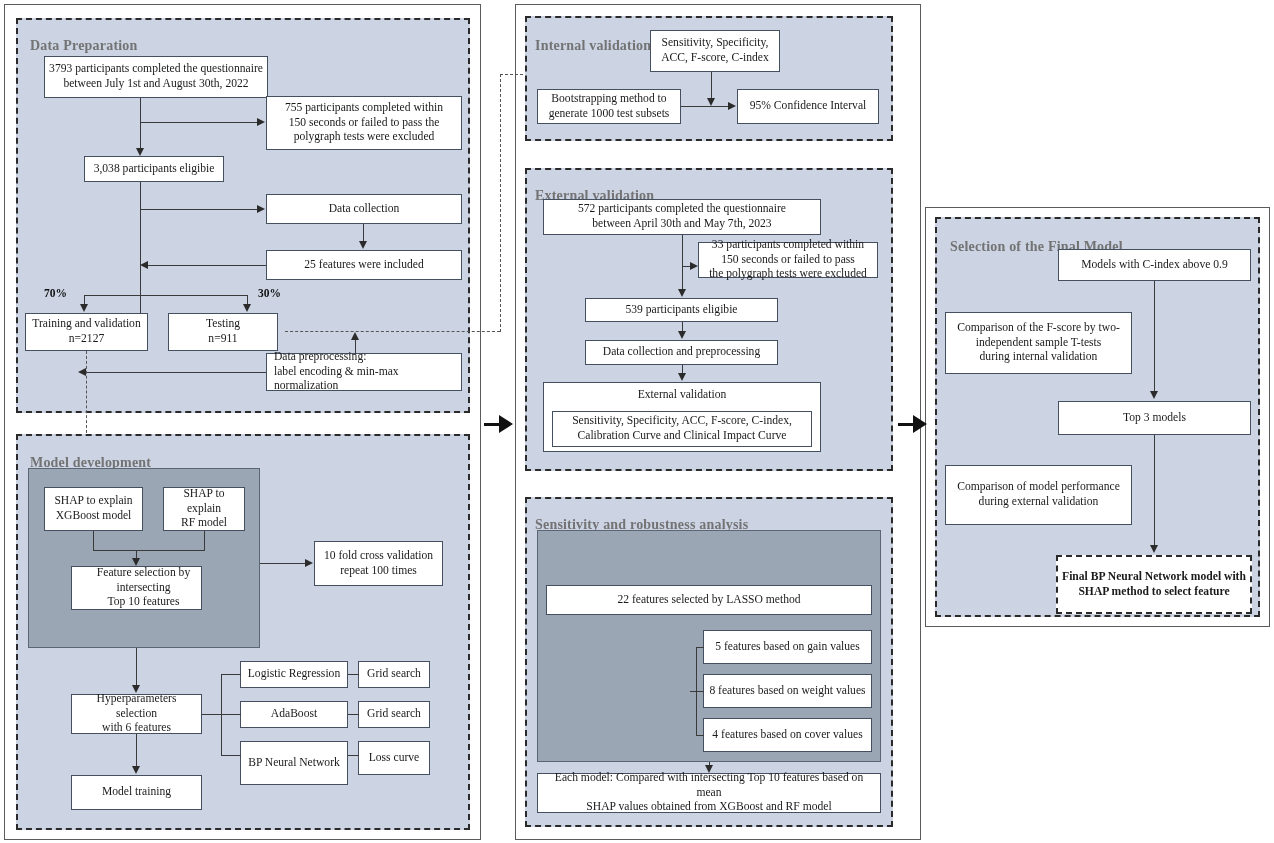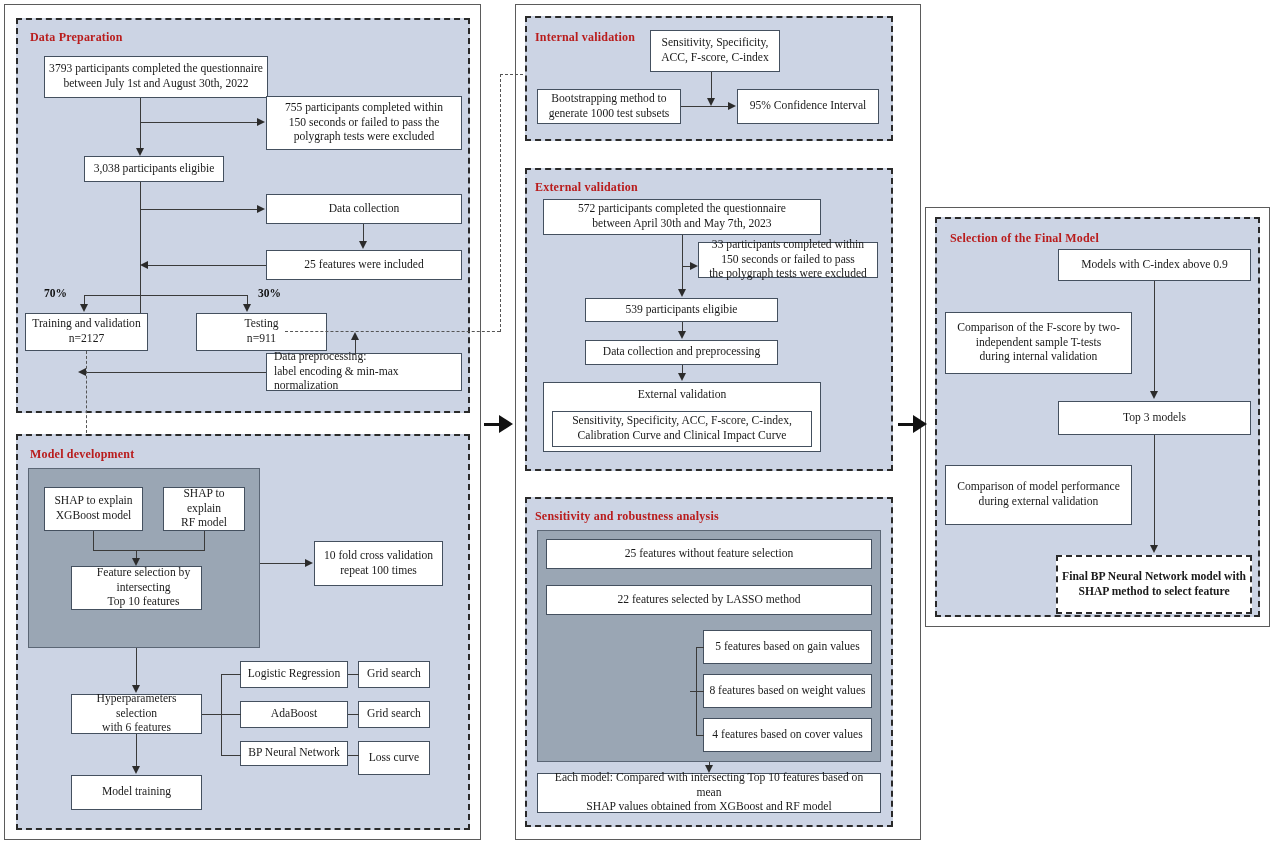--- a/index.html
+++ b/index.html
@@ -4,21 +4,21 @@
 <style>
   html,body{margin:0;padding:0;background:#ffffff;}
   body{font-family:"Liberation Serif", serif;}
   #canvas{position:relative;width:1274px;height:843px;background:#ffffff;overflow:hidden;}
 
   
   .frame{position:absolute;border:1.5px solid #5b5b5b;background:#ffffff;box-sizing:border-box;}
 
   
   .panel{position:absolute;background:#ccd4e4;border:2px dashed #2a2a2a;box-sizing:border-box;}
-  .panel-title{position:absolute;font-weight:bold;font-size:12px;color:#b91c1c;letter-spacing:.2px;white-space:nowrap;}
+  .panel-title{position:absolute;font-weight:bold;font-size:14px;color:#737373;letter-spacing:.2px;white-space:nowrap;margin-top:8px;}
 
   
   .box{position:absolute;background:#ffffff;border:1.2px solid #44505f;box-sizing:border-box;
        display:flex;align-items:center;justify-content:center;text-align:center;
        font-size:11.6px;color:#1a1a1a;line-height:1.28;padding:2px 4px;}
   .box.bold{font-weight:bold;}
   .box.dashdot{border:2px dashed #2a2a2a;background:#ffffff;}
 
   
   .gray{position:absolute;background:#9aa6b4;border:1.2px solid #5b6675;box-sizing:border-box;}
@@ -73,21 +73,21 @@
 
   <div class="box" style="left:266px;top:250px;width:196px;height:30px;">
       <span style="white-space:pre-line;">25 features were included</span>
     </div>
 
   <div class="box" style="left:25px;top:313px;width:123px;height:38px;">
       <span style="white-space:pre-line;">Training and validation
 n=2127</span>
     </div>
 
-  <div class="box" style="left:168px;top:313px;width:131px;height:38px;margin-left:28px;">
+  <div class="box" style="left:168px;top:313px;width:110px;height:38px;">
       <span style="white-space:pre-line;">Testing
 n=911</span>
     </div>
 
   <div class="box" style="left:266px;top:353px;width:196px;height:38px;text-align:left;justify-content:flex-start;padding-left:7px;">
       <span style="white-space:pre-line;">Data preprocessing:
 label encoding &amp; min-max normalization</span>
     </div>
 
   <div class="ln lnv" style="left:140px;top:98px;height:52px;"></div>
@@ -150,21 +150,21 @@
     </div>
   <div class="box" style="left:358px;top:661px;width:72px;height:27px;">
       <span style="white-space:pre-line;">Grid search</span>
     </div>
   <div class="box" style="left:240px;top:701px;width:108px;height:27px;">
       <span style="white-space:pre-line;">AdaBoost</span>
     </div>
   <div class="box" style="left:358px;top:701px;width:72px;height:27px;">
       <span style="white-space:pre-line;">Grid search</span>
     </div>
-  <div class="box" style="left:240px;top:741px;width:108px;height:25px;">
+  <div class="box" style="left:240px;top:741px;width:108px;height:44px;">
       <span style="white-space:pre-line;">BP Neural Network</span>
     </div>
   <div class="box" style="left:358px;top:741px;width:72px;height:34px;">
       <span style="white-space:pre-line;">Loss curve</span>
     </div>
   <div class="box" style="left:71px;top:775px;width:131px;height:35px;">
       <span style="white-space:pre-line;">Model training</span>
     </div>
 
   <div class="ln lnv" style="left:93px;top:531px;height:20px;"></div>
@@ -255,23 +255,20 @@
   <div class="ln lnv" style="left:682px;top:322px;height:10px;"></div>
   <div class="arr arr-d" style="left:678px;top:331px;"></div>
   <div class="ln lnv" style="left:682px;top:365px;height:9px;"></div>
   <div class="arr arr-d" style="left:678px;top:373px;"></div>
 
   <div class="panel" style="left:525px;top:497px;width:368px;height:330px;"></div>
   <div class="panel-title" style="left:535px;top:509px;">Sensitivity and robustness analysis</div>
 
   <div class="gray" style="left:537px;top:530px;width:344px;height:232px;"></div>
 
-  <div class="box" style="left:546px;top:539px;width:326px;height:30px;">
-      <span style="white-space:pre-line;">25 features without feature selection</span>
-    </div>
   <div class="box" style="left:546px;top:585px;width:326px;height:30px;">
       <span style="white-space:pre-line;">22 features selected by LASSO method</span>
     </div>
   <div class="box" style="left:703px;top:630px;width:169px;height:34px;">
       <span style="white-space:pre-line;">5 features based on gain values</span>
     </div>
   <div class="box" style="left:703px;top:674px;width:169px;height:34px;">
       <span style="white-space:pre-line;">8 features based on weight values</span>
     </div>
   <div class="box" style="left:703px;top:718px;width:169px;height:34px;">
@@ -302,21 +299,21 @@
 independent sample T-tests
 during internal validation</span>
     </div>
   <div class="box" style="left:1058px;top:401px;width:193px;height:34px;">
       <span style="white-space:pre-line;">Top 3 models</span>
     </div>
   <div class="box" style="left:945px;top:465px;width:187px;height:60px;">
       <span style="white-space:pre-line;">Comparison of model performance
 during external validation</span>
     </div>
-  <div class="box bold dashdot" style="left:1056px;top:555px;width:196px;height:59px;justify-content:flex-end;">
+  <div class="box bold dashdot" style="left:1056px;top:555px;width:196px;height:59px;">
       <span style="white-space:pre-line;">Final BP  Neural Network model with
 SHAP method to select feature</span>
     </div>
 
   <div class="ln lnv" style="left:1154px;top:281px;height:111px;"></div>
   <div class="arr arr-d" style="left:1150px;top:391px;"></div>
   <div class="ln lnv" style="left:1154px;top:435px;height:111px;"></div>
   <div class="arr arr-d" style="left:1150px;top:545px;"></div>
 
 </div>

